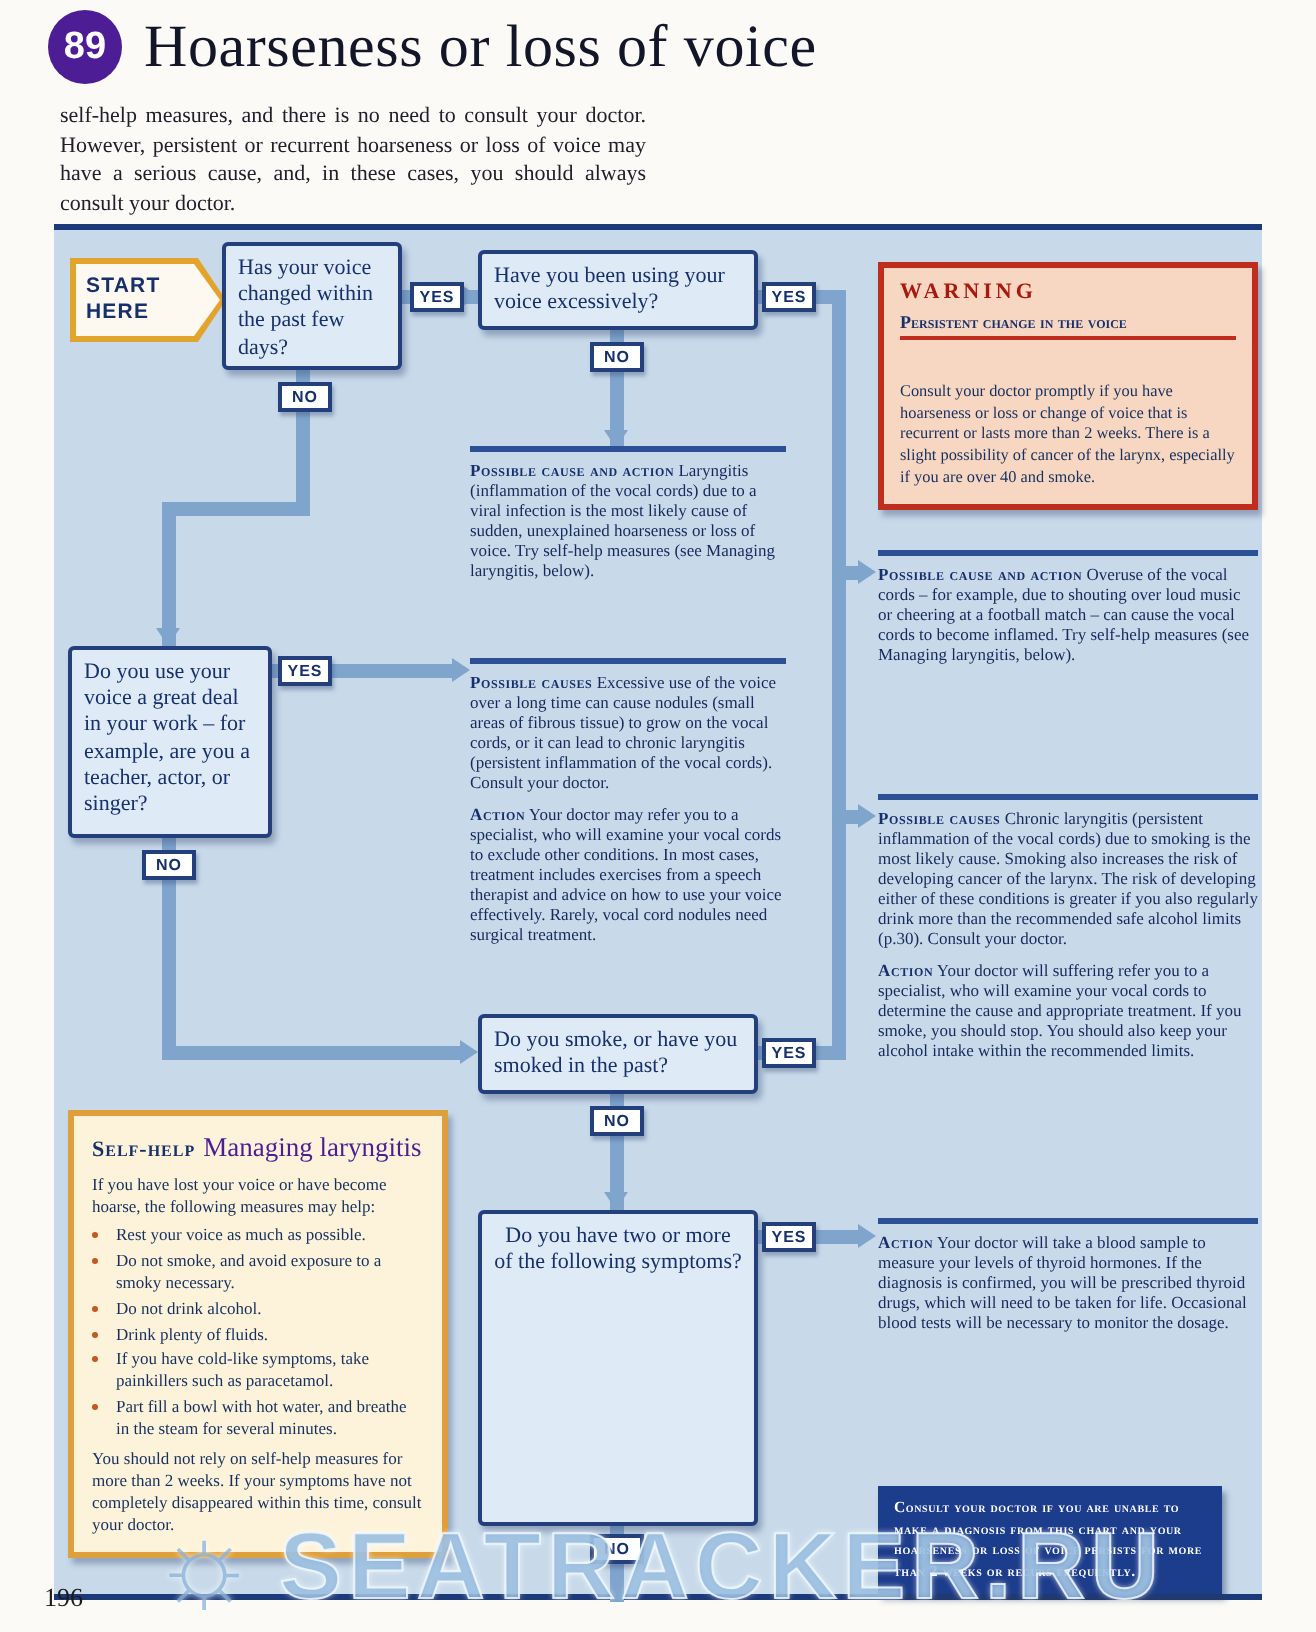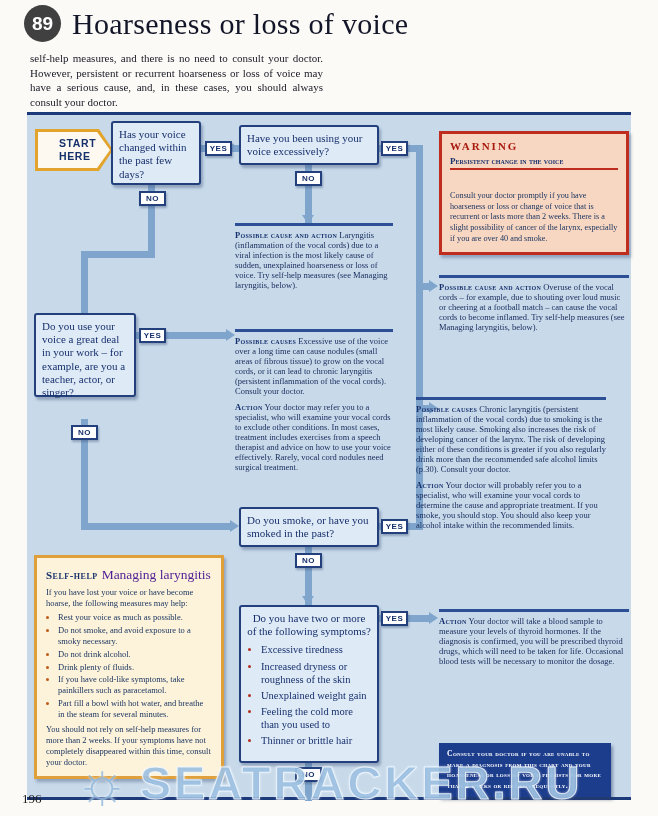--- a/index.html
+++ b/index.html
@@ -5,21 +5,21 @@
   * { box-sizing: border-box; margin: 0; padding: 0; }
   html,body { background:#e8e8e8; }
   .page {
     position: relative; width: 658px; height: 816px;
     background: #fbfaf6; overflow: hidden;
     font-family: "Liberation Serif", serif; color:#15234a;
   }
   
   .header { position:absolute; left:24px; top:5px; display:flex; align-items:center; gap:11px; }
   .chart-number {
-    width:37px; height:37px; border-radius:50%; background:#404040; color:#fff;
+    width:37px; height:37px; border-radius:50%; background:#4c1d95; color:#fff;
     font-family:"Liberation Sans", sans-serif; font-weight:bold; font-size:19px;
     display:flex; align-items:center; justify-content:center; flex:0 0 auto;
   }
   .title { font-size:30px; font-weight:normal; color:#131528; letter-spacing:0.3px; }
   .intro { position:absolute; left:30px; top:51px; width:602px; display:flex; gap:16px; }
   .intro-col { width:293px; font-size:11px; line-height:1.33; color:#20202c; text-align:justify; }
 
   
   .chart {
     position:absolute; left:27px; top:112px; width:604px; height:688px;
@@ -44,21 +44,21 @@
   .ans { position:absolute; border-top:3px solid #2d4f96; padding-top:4px; font-size:8.5px; line-height:1.18; color:#15295a; }
   .ans p + p { margin-top:6px; }
   .lbl { font-variant:small-caps; font-weight:bold; color:#16306c; letter-spacing:0.3px; }
 
   
   .start { position:absolute; left:8px; top:14px; width:78px; height:42px; }
   .start-bg { position:absolute; inset:0; background:#e2a42d; clip-path:polygon(0 0,82% 0,100% 50%,82% 100%,0 100%); }
   .start-bg::after { content:""; position:absolute; inset:3px; background:#fdf9f0; clip-path:polygon(0 0,82% 0,100% 50%,82% 100%,0 100%); }
   .start-text {
     position:absolute; inset:0; display:flex; flex-direction:column; justify-content:center;
-    padding-left:24px; font-family:"Liberation Sans", sans-serif; font-weight:bold;
+    padding-left:8px; font-family:"Liberation Sans", sans-serif; font-weight:bold;
     font-size:10.5px; color:#16306c; letter-spacing:0.6px; line-height:1.25;
   }
 
   
   .warning {
     position:absolute; left:412px; top:16px; width:190px; background:#f8d7c2;
     border:3px solid #bf2d1f; padding:6px 8px 8px; box-shadow:2px 3px 3px rgba(60,80,120,0.4);
   }
   .warning-title { color:#a81a10; font-weight:bold; letter-spacing:2px; font-size:11px; margin-bottom:4px; }
   .warning-sub { font-variant:small-caps; font-weight:bold; color:#16306c; font-size:9px;
@@ -158,35 +158,28 @@
         <span>HERE</span>
       </div>
     </div>
 
     <div class="qbox" style="left:84px;top:6px;width:90px;height:64px">
       <span>Has your voice changed within the past few days?</span>
     </div>
     <div class="qbox" style="left:212px;top:10px;width:140px;height:40px">
       <span>Have you been using your voice excessively?</span>
     </div>
-    <div class="qbox" style="left:7px;top:198px;width:102px;height:84px">
+    <div class="qbox" style="left:7px;top:208px;width:102px;height:96px">
       <span>Do you use your voice a great deal in your work – for example, are you a teacher, actor, or singer?</span>
     </div>
     <div class="qbox" style="left:212px;top:392px;width:140px;height:40px">
       <span>Do you smoke, or have you smoked in the past?</span>
     </div>
     <div class="qbox" style="left:212px;top:490px;width:140px;height:158px">
       <div class="q5-lead">Do you have two or more of the following symptoms?</div>
-      <ul class="q5-list">
-          <li>Excessive tiredness</li>
-          <li>Increased dryness or roughness of the skin</li>
-          <li>Unexplained weight gain</li>
-          <li>Feeling the cold more than you used to</li>
-          <li>Thinner or brittle hair</li>
-        </ul>
     </div>
 
     <div class="badge" style="left:178px;top:26px">YES</div>
     <div class="badge" style="left:112px;top:76px">NO</div>
     <div class="badge" style="left:354px;top:26px">YES</div>
     <div class="badge" style="left:268px;top:56px">NO</div>
     <div class="badge" style="left:112px;top:213px">YES</div>
     <div class="badge" style="left:44px;top:310px">NO</div>
     <div class="badge" style="left:354px;top:404px">YES</div>
     <div class="badge" style="left:268px;top:438px">NO</div>
@@ -205,23 +198,23 @@
 
     <div class="ans" style="left:412px;top:160px;width:190px">
       <p><span class="lbl">Possible cause and action</span> <span>Overuse of the vocal cords – for example, due to shouting over loud music or cheering at a football match – can cause the vocal cords to become inflamed. Try self-help measures (see Managing laryngitis, below).</span></p>
     </div>
 
     <div class="ans" style="left:208px;top:214px;width:158px">
       <p><span class="lbl">Possible causes</span> <span>Excessive use of the voice over a long time can cause nodules (small areas of fibrous tissue) to grow on the vocal cords, or it can lead to chronic laryngitis (persistent inflammation of the vocal cords). Consult your doctor.</span></p>
       <p><span class="lbl">Action</span> <span>Your doctor may refer you to a specialist, who will examine your vocal cords to exclude other conditions. In most cases, treatment includes exercises from a speech therapist and advice on how to use your voice effectively. Rarely, vocal cord nodules need surgical treatment.</span></p>
     </div>
 
-    <div class="ans" style="left:389px;top:282px;width:190px">
+    <div class="ans" style="left:412px;top:282px;width:190px">
       <p><span class="lbl">Possible causes</span> <span>Chronic laryngitis (persistent inflammation of the vocal cords) due to smoking is the most likely cause. Smoking also increases the risk of developing cancer of the larynx. The risk of developing either of these conditions is greater if you also regularly drink more than the recommended safe alcohol limits (p.30). Consult your doctor.</span></p>
-      <p><span class="lbl">Action</span> <span>Your doctor will probably refer you to a specialist, who will examine your vocal cords to determine the cause and appropriate treatment. If you smoke, you should stop. You should also keep your alcohol intake within the recommended limits.</span></p>
+      <p><span class="lbl">Action</span> <span>Your doctor will suffering refer you to a specialist, who will examine your vocal cords to determine the cause and appropriate treatment. If you smoke, you should stop. You should also keep your alcohol intake within the recommended limits.</span></p>
     </div>
 
     <div class="ans" style="left:412px;top:494px;width:190px">
       <p><span class="lbl">Action</span> <span>Your doctor will take a blood sample to measure your levels of thyroid hormones. If the diagnosis is confirmed, you will be prescribed thyroid drugs, which will need to be taken for life. Occasional blood tests will be necessary to monitor the dosage.</span></p>
     </div>
 
     <div class="selfhelp">
       <div class="sh-head">
         <span class="sh-kicker">Self-help</span>
         <span class="sh-title">Managing laryngitis</span>

